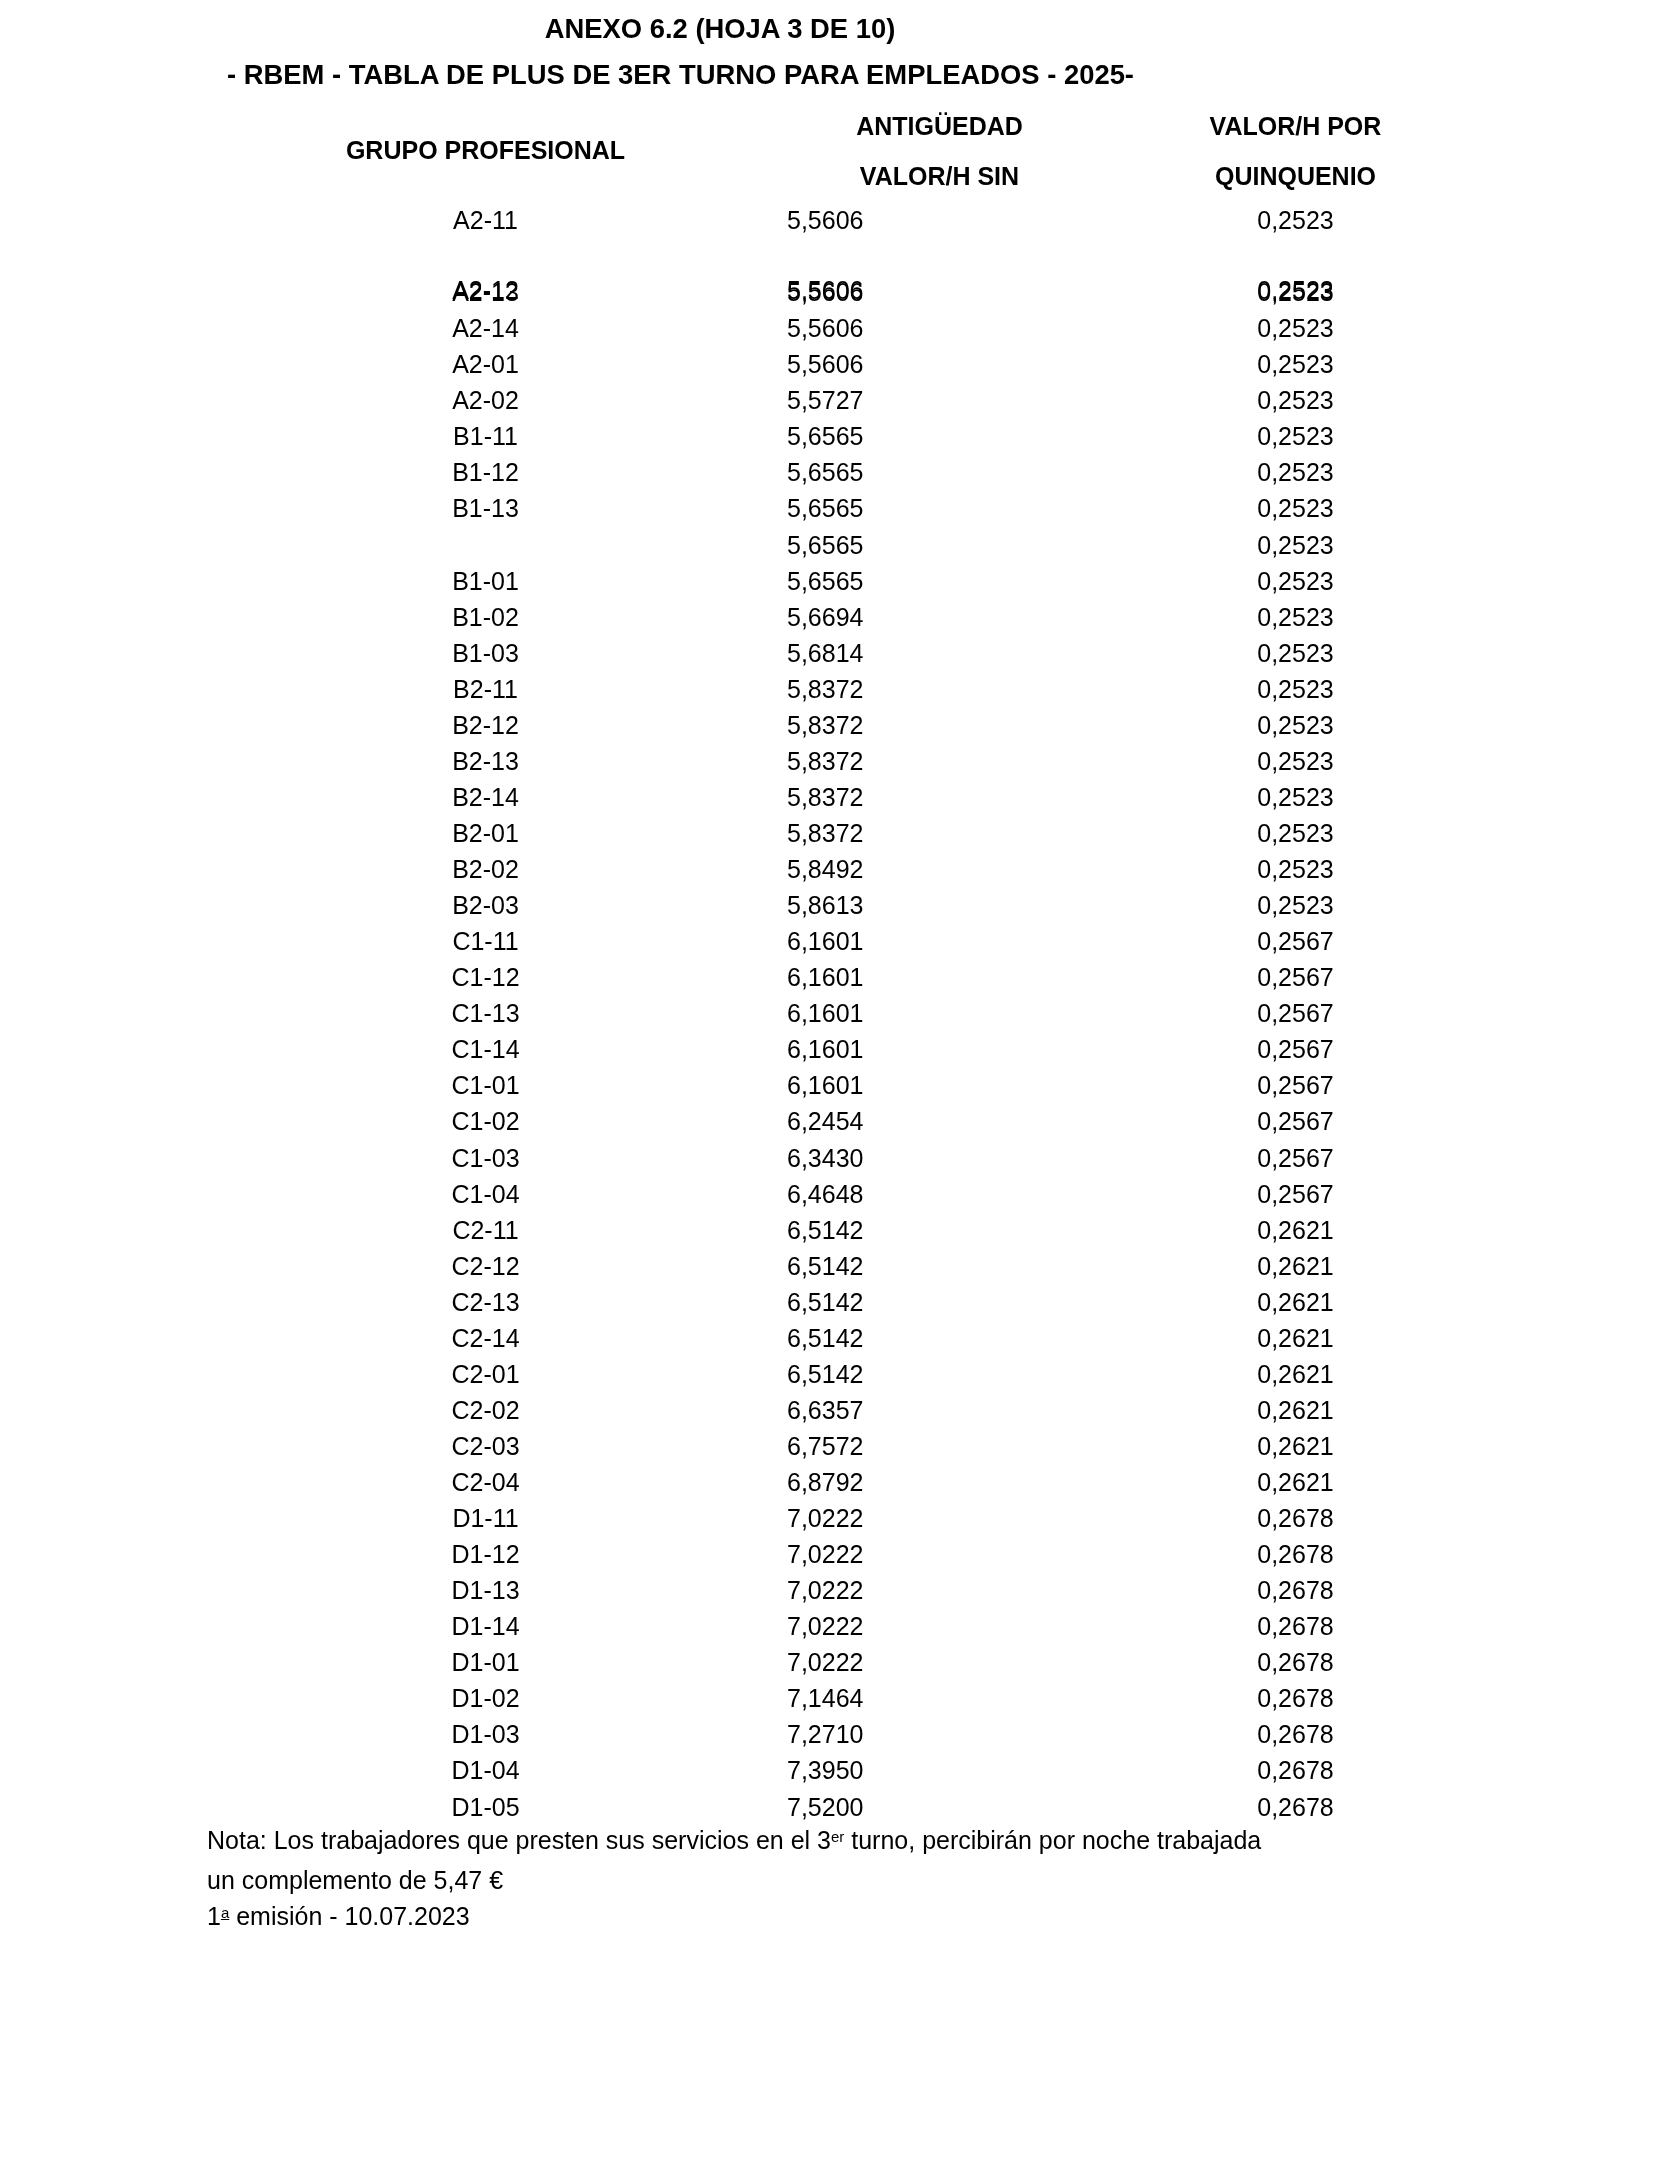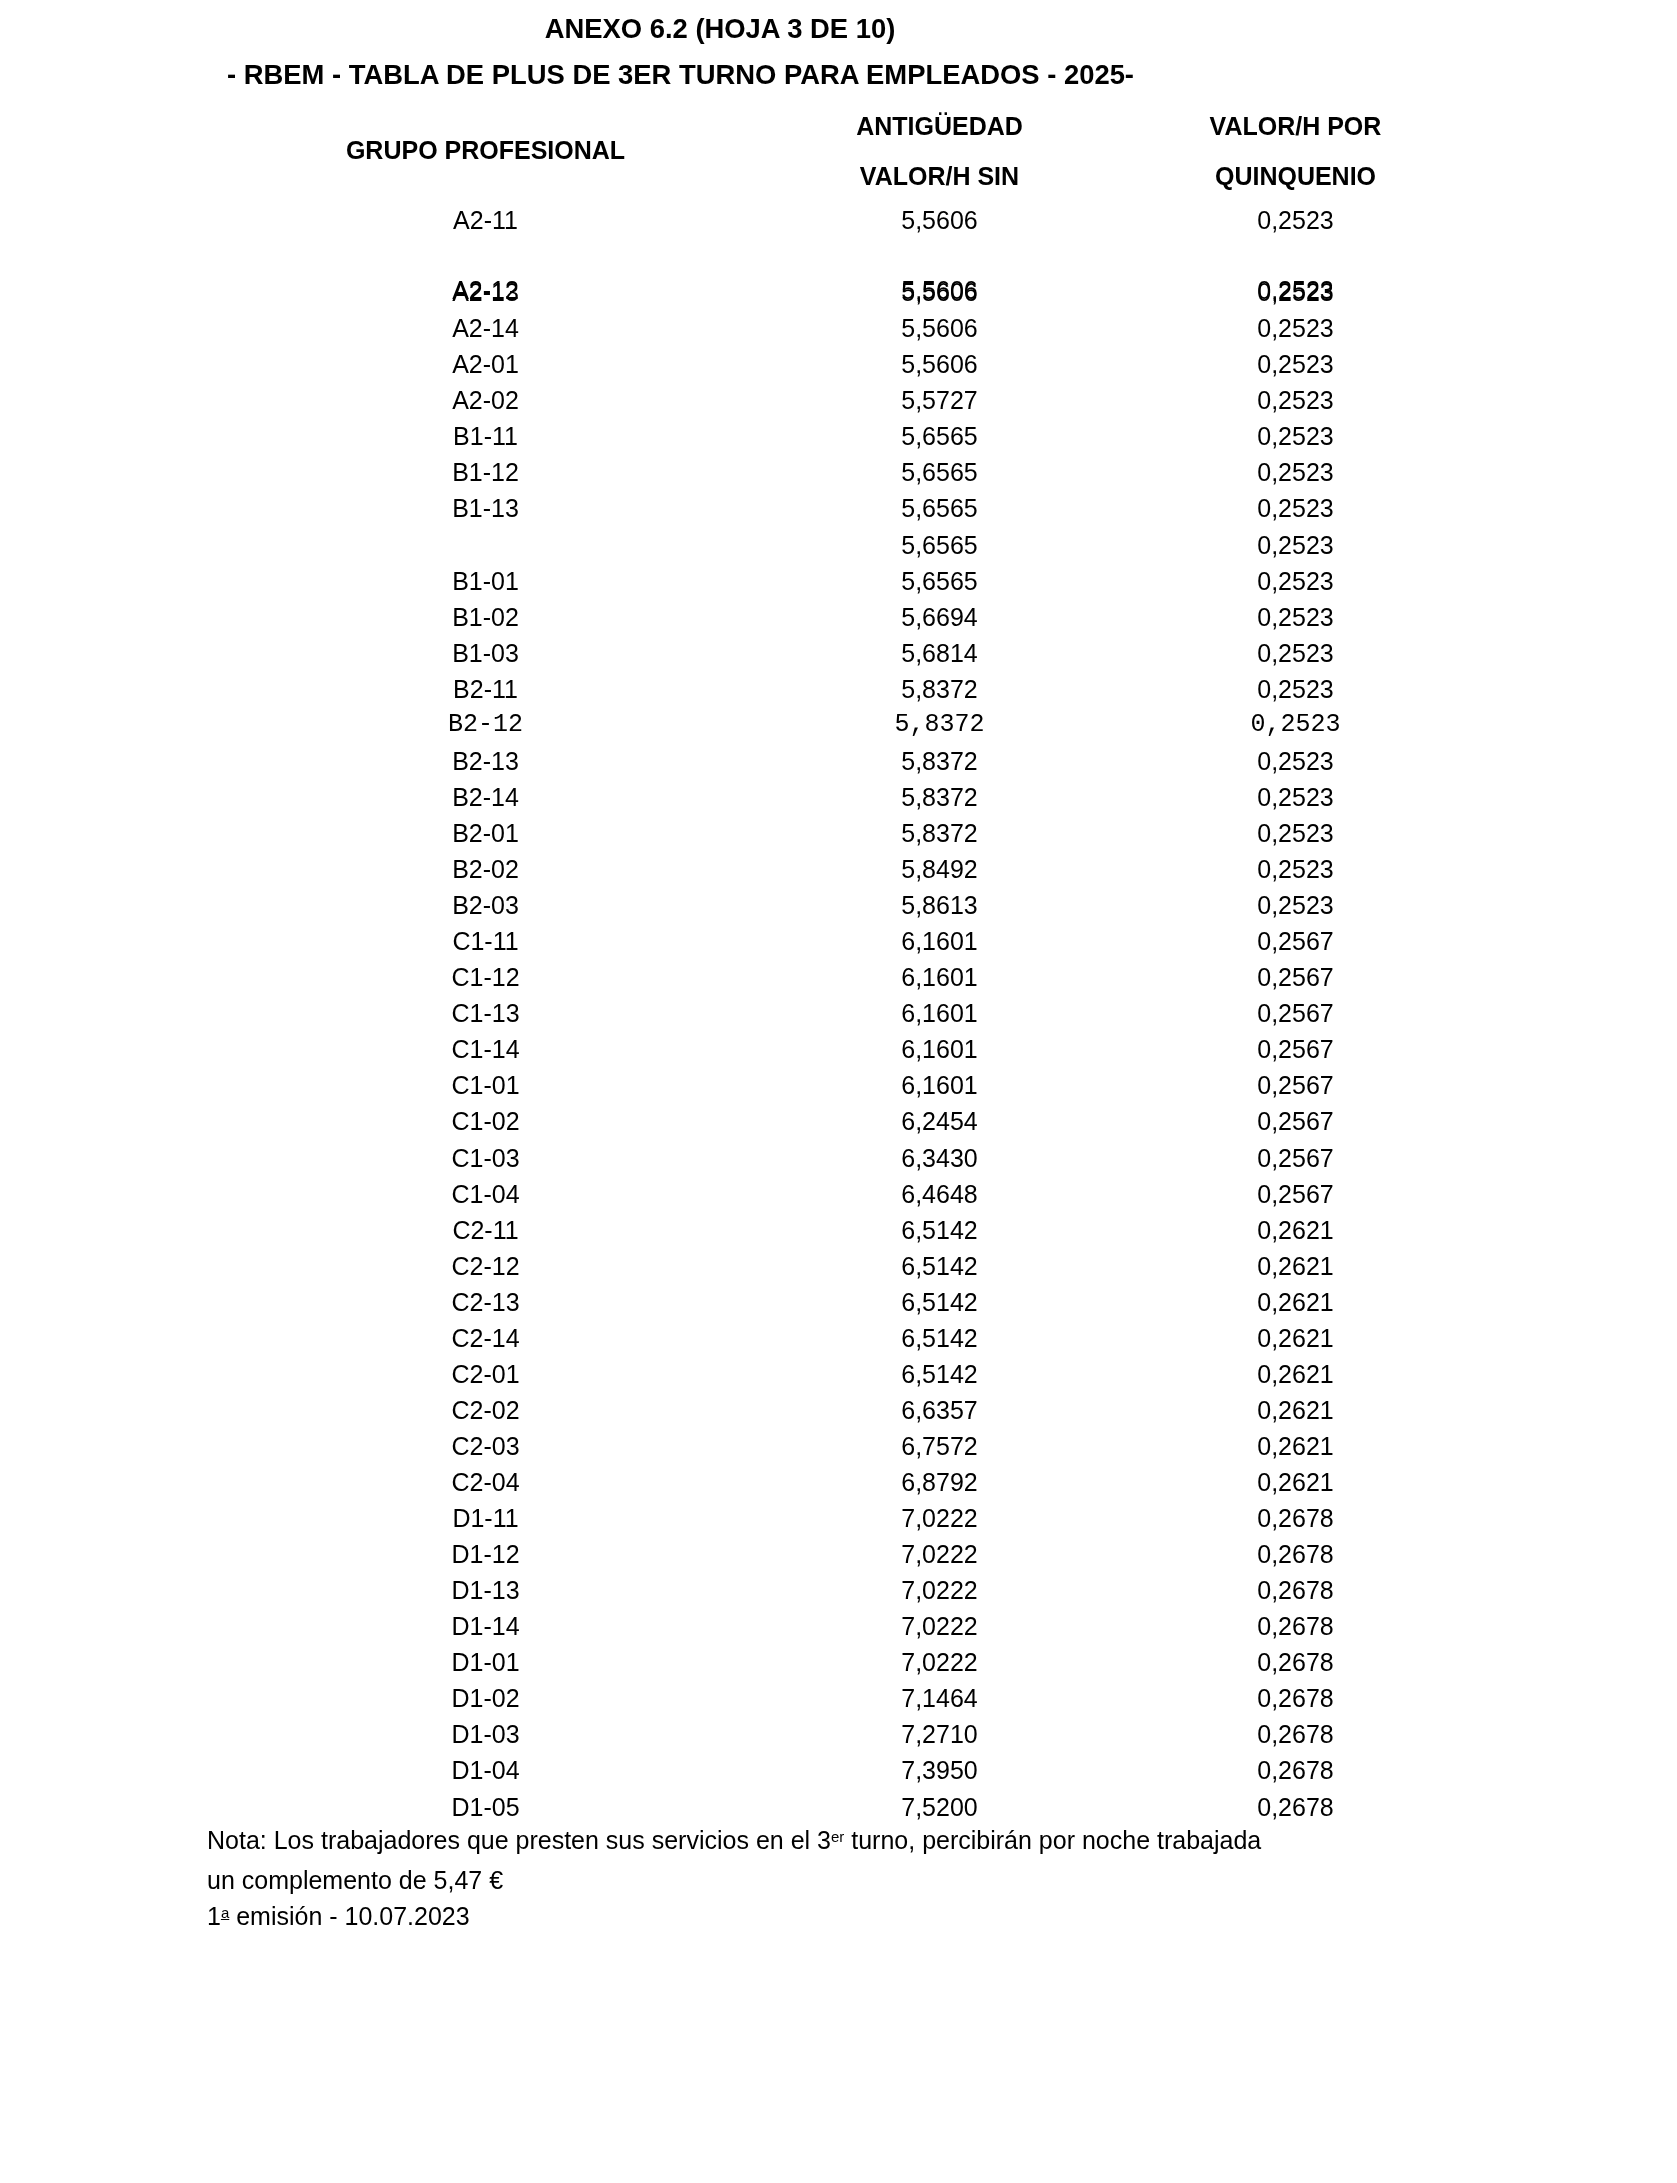--- a/index.html
+++ b/index.html
@@ -23,21 +23,21 @@
   .thead { position: absolute; top: 101px; left: 0; width: 1677px; height: 99px; font-weight: bold; font-size: 25px; }
   .hc1 {
     position: absolute; left: 183px; width: 605px; height: 99px;
     display: flex; align-items: center; justify-content: center; text-align: center;
   }
   .hc2 { position: absolute; left: 787px; width: 305px; text-align: center; line-height: 50px; }
   .hc3 { position: absolute; left: 1143px; width: 305px; text-align: center; line-height: 50px; }
   .rows { position: absolute; top: 0; left: 0; width: 1677px; height: 1756px; }
   .trow { position: absolute; left: 0; width: 1677px; height: 37px; font-size: 25px; line-height: 36px; }
   .c1 { position: absolute; left: 183px; width: 605px; text-align: center; }
-  .c2 { position: absolute; left: 787px; width: 305px; text-align: center; }
+  .c2 { position: absolute; left: 787px; width: 305px; text-align: left; }
   .c3 { position: absolute; left: 1143px; width: 305px; text-align: center; }
   .note {
     position: absolute; top: 1822px; left: 207px; width: 1296px;
     font-size: 25px; line-height: 36px;
   }
   .note p { margin: 0; }
   .sup { font-size: 0.6em; position: relative; top: -0.5em; }
   .sup-underline { text-decoration: underline; }
 </style>
 </head>
@@ -123,21 +123,21 @@
       <div class="trow" style="top: 635px;">
       <span class="c1">B1-03</span>
       <span class="c2">5,6814</span>
       <span class="c3">0,2523</span>
     </div>
       <div class="trow" style="top: 671px;">
       <span class="c1">B2-11</span>
       <span class="c2">5,8372</span>
       <span class="c3">0,2523</span>
     </div>
-      <div class="trow" style="top: 707px; font-family: Liberation Mono, monospace;">
+      <div class="trow" style="top: 707px;">
       <span class="c1">B2-12</span>
       <span class="c2">5,8372</span>
       <span class="c3">0,2523</span>
     </div>
       <div class="trow" style="top: 743px;">
       <span class="c1">B2-13</span>
       <span class="c2">5,8372</span>
       <span class="c3">0,2523</span>
     </div>
       <div class="trow" style="top: 779px;">

